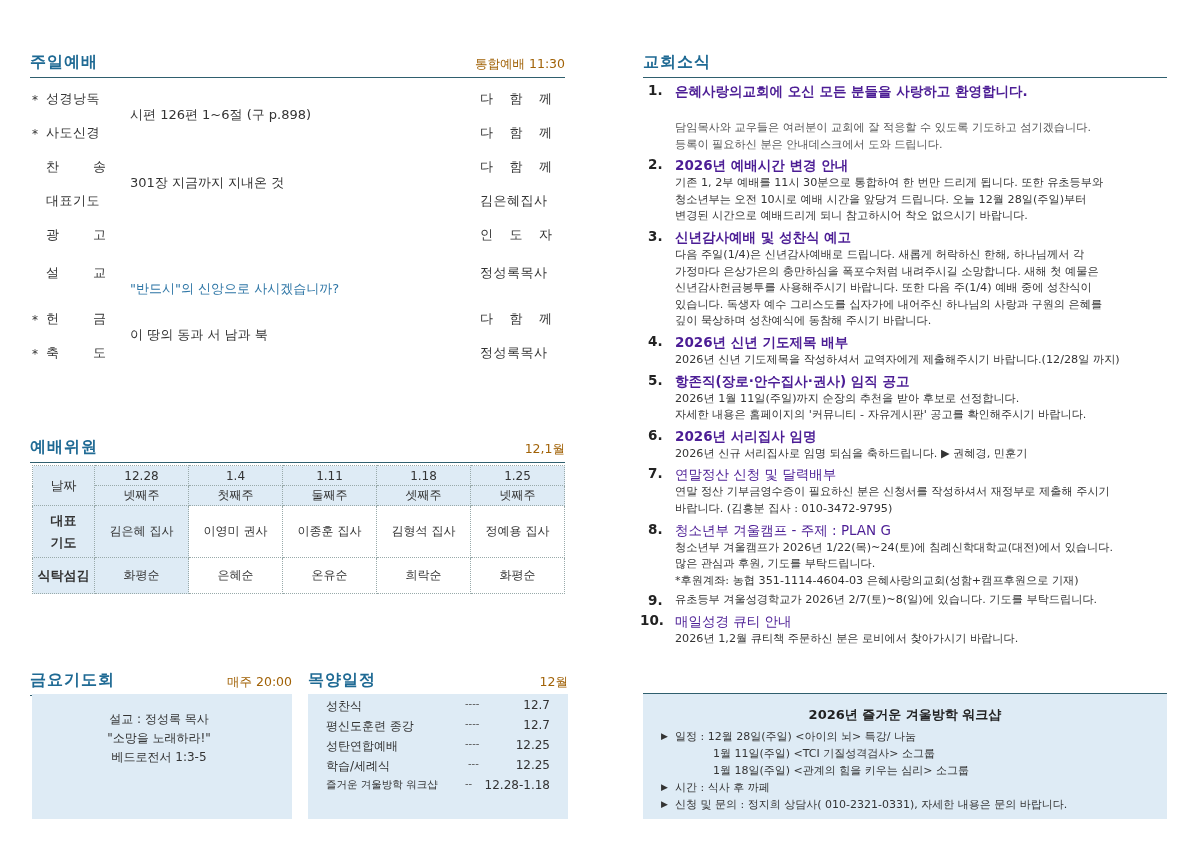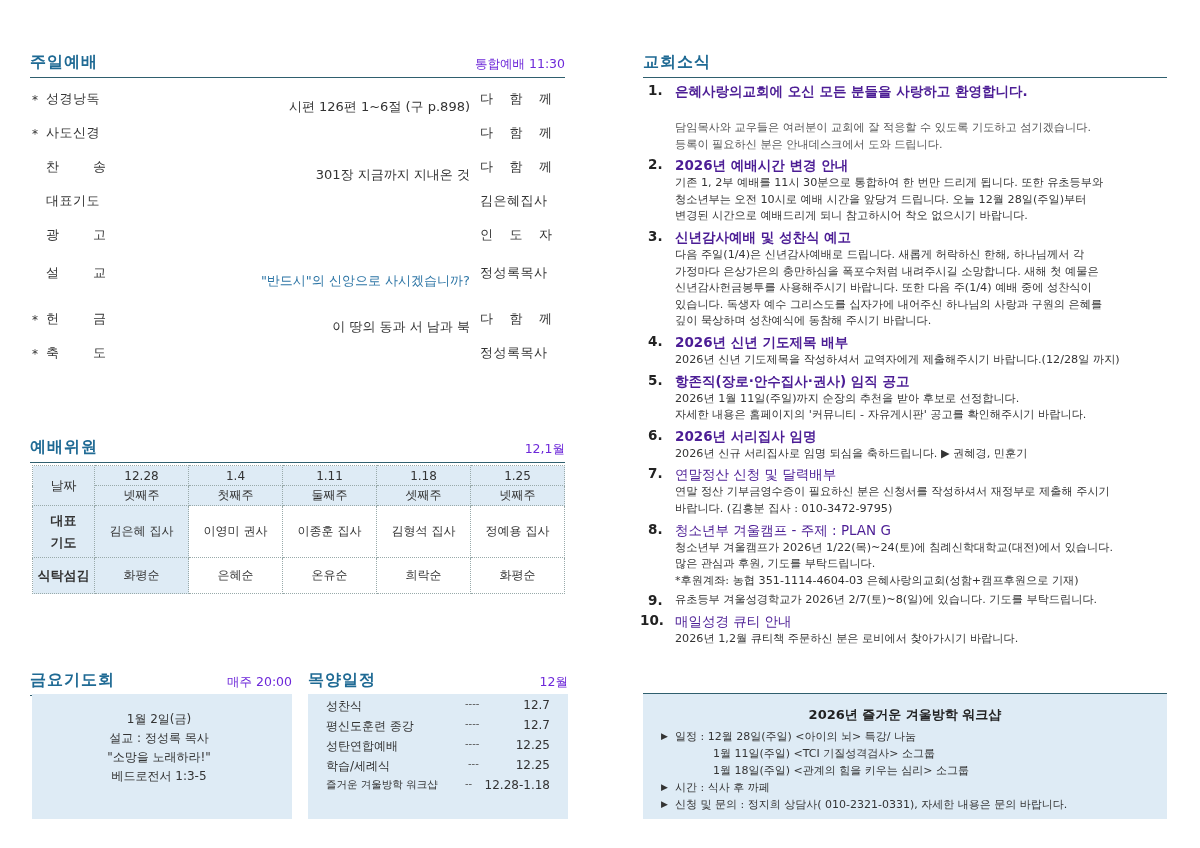--- a/index.html
+++ b/index.html
@@ -2,29 +2,29 @@
 <html><head>
 <meta charset="utf-8">
 <style>
   * { box-sizing: border-box; margin: 0; padding: 0; }
   html, body { width: 1200px; height: 848px; background: #ffffff; overflow: hidden; }
   body { font-family: "DejaVu Sans", "Liberation Sans", sans-serif; color: #222; position: relative; }
 
   .sec-head { position: absolute; display: flex; justify-content: space-between; align-items: flex-end;
     border-bottom: 1.5px solid #2f5f6e; padding-bottom: 4px; }
   .sec-title { font-size: 16px; font-weight: bold; color: #1f6a94; letter-spacing: 1px; }
-  .sec-sub { font-size: 12.5px; color: #6d28d9; }
+  .sec-sub { font-size: 12.5px; color: #a16207; }
 
   
   .worship { position: absolute; left: 30px; top: 90px; width: 530px; }
   .w-row { position: relative; height: 34px; font-size: 13px; color: #333; }
   .w-row .star { position: absolute; left: 2px; top: 3px; font-size: 12px; }
   .w-row .label { position: absolute; left: 16px; top: 0; width: 60px; display: flex; justify-content: space-between; }
   .w-row .label.tight { justify-content: flex-start; letter-spacing: 0.5px; }
-  .w-row .content { position: absolute; left: 100px; width: 340px; text-align: right; top: 8px; }
+  .w-row .content { position: absolute; left: 100px; width: 340px; text-align: left; top: 16px; }
   .w-row .content.blue { color: #2e76a6; }
   .w-row .leader { position: absolute; right: 8px; top: 0; width: 72px; display: flex; justify-content: space-between; }
   .w-row .leader.tight { justify-content: flex-start; letter-spacing: 0.5px; }
 
   
   table.svc { position: absolute; left: 32px; top: 465px; width: 533px; border-collapse: collapse; font-size: 12px; }
   table.svc td { border: 1px dotted #9aa; text-align: center; color: #333; }
   table.svc td.hdr { background: #deebf5; font-weight: normal; }
   table.svc td.rowh { background: #deebf5; font-weight: bold; font-size: 13px; }
   table.svc td.shade { background: #deebf5; }
@@ -205,21 +205,20 @@
       </tr>
     </tbody>
 </table>
 
 <div class="sec-head" style="left:30px; top:670px; width:262px;">
   <span class="sec-title">금요기도회</span>
   <span class="sec-sub">매주 20:00</span>
 </div>
 <div class="panel" style="left:32px; top:694px; width:260px; height:125px;"></div>
 <div class="fri-lines" id="fri-lines">
-    <div>1월 2일(금)</div>
     <div>설교 : 정성록 목사</div>
     <div>"소망을 노래하라!"</div>
     <div>베드로전서 1:3-5</div>
   </div>
 
 <div class="sec-head" style="left:308px; top:670px; width:260px;">
   <span class="sec-title">목양일정</span>
   <span class="sec-sub">12월</span>
 </div>
 <div class="panel" style="left:308px; top:694px; width:260px; height:125px;"></div>

